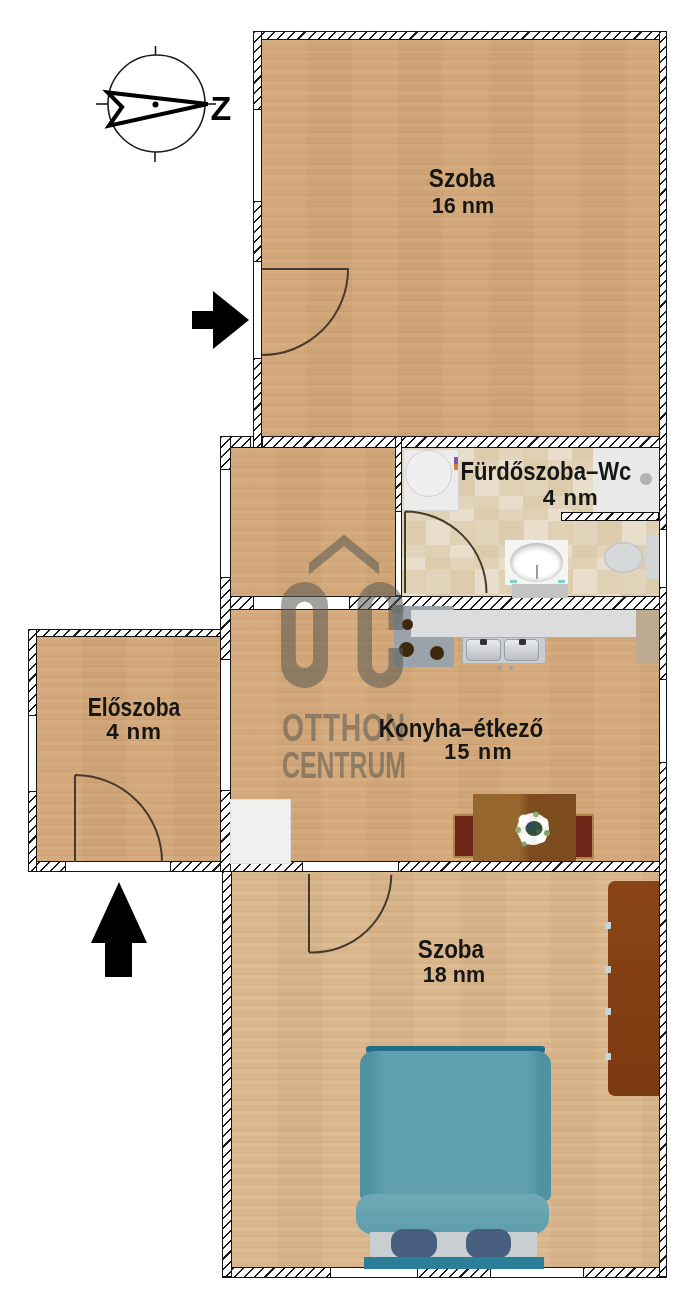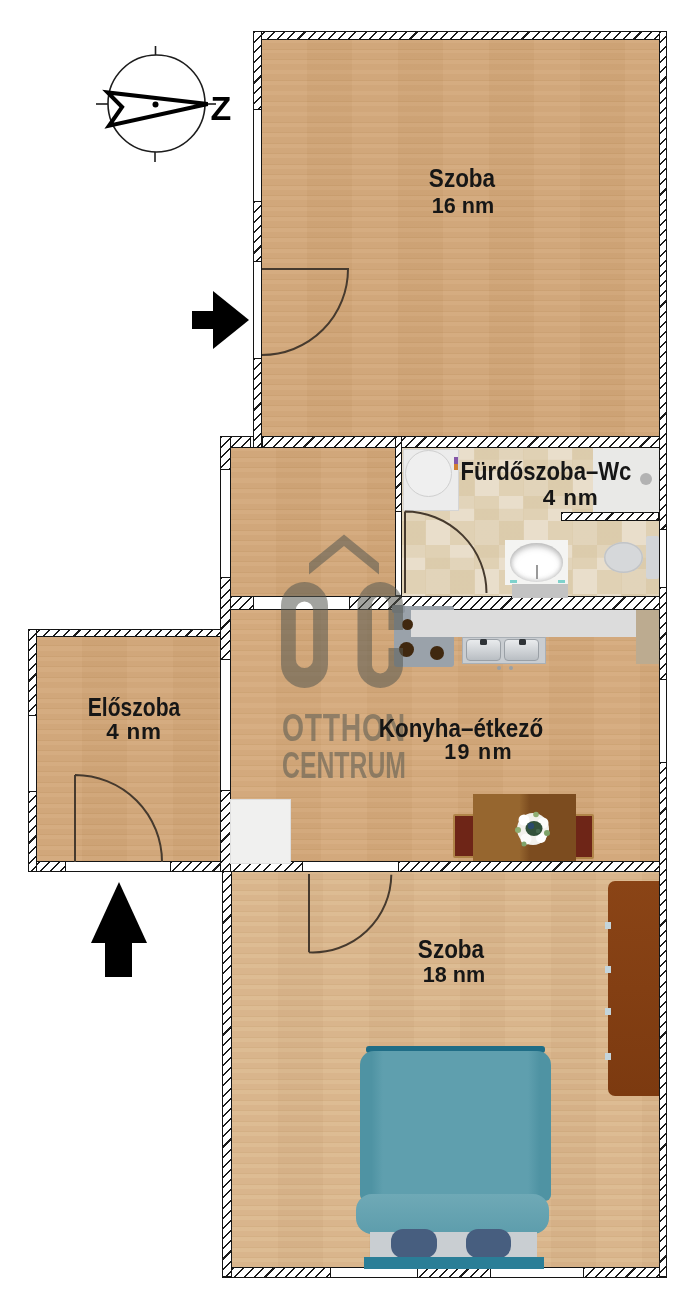--- a/index.html
+++ b/index.html
@@ -191,16 +191,16 @@
     </g>
   </svg>
 
   <div class="lbl" style="left:461.5px;top:163.9px;transform:translateX(-50%) scaleX(0.9);">Szoba</div>
   <div class="lbl" style="left:462.6px;top:192.9px;font-size:22.5px;transform:translateX(-50%) scaleX(0.96);">16 nm</div>
   <div class="lbl" style="left:546px;top:456.5px;transform:translateX(-50%) scaleX(0.885);">Fürdőszoba–Wc</div>
   <div class="lbl" style="left:570.7px;top:485.4px;font-size:22.5px;letter-spacing:0.8px;">4 nm</div>
   <div class="lbl" style="left:134px;top:692.8px;transform:translateX(-50%) scaleX(0.843);">Előszoba</div>
   <div class="lbl" style="left:134px;top:718.8px;font-size:22.5px;letter-spacing:0.8px;">4 nm</div>
   <div class="lbl" style="left:460.5px;top:713.5px;transform:translateX(-50%) scaleX(0.897);">Konyha–étkező</div>
-  <div class="lbl" style="left:478.5px;top:739.8px;font-size:21.5px;letter-spacing:1.3px;">19 nm</div>
+  <div class="lbl" style="left:478.5px;top:739.8px;font-size:21.5px;letter-spacing:1.3px;">15 nm</div>
   <div class="lbl" style="left:451px;top:935.1px;transform:translateX(-50%) scaleX(0.9);">Szoba</div>
   <div class="lbl" style="left:453.6px;top:961.5px;font-size:22.5px;transform:translateX(-50%) scaleX(0.96);">18 nm</div>
 </div>
 
 </body></html>

